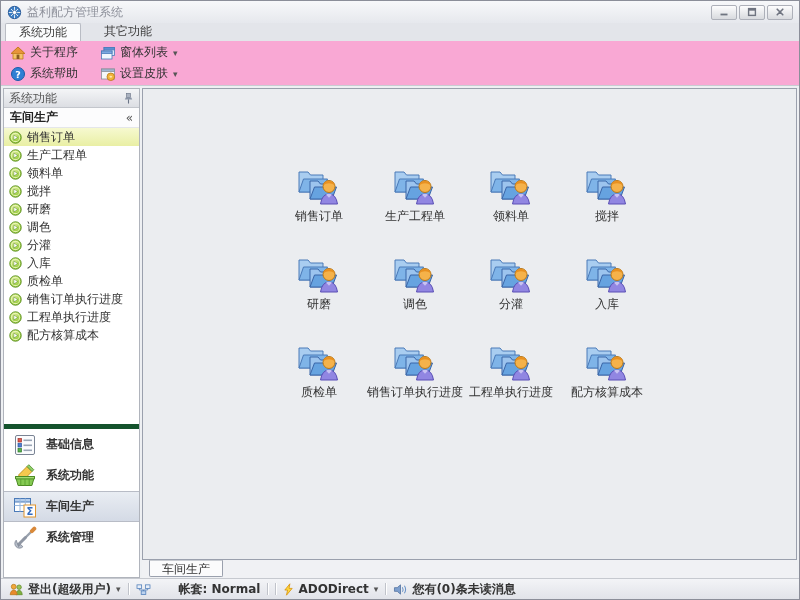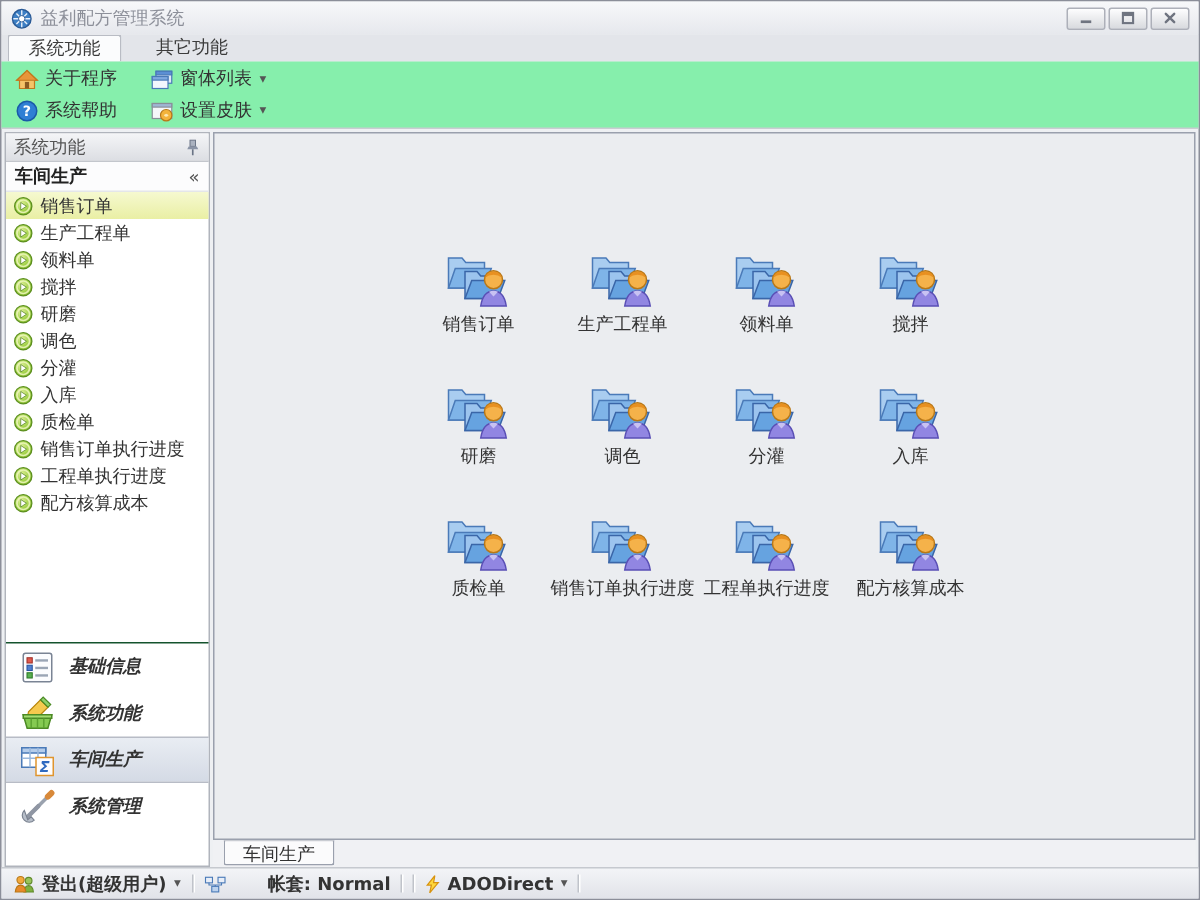--- a/index.html
+++ b/index.html
@@ -17,21 +17,21 @@
   .wbtn { width:26px; height:15px; border:1px solid #adb0b9; border-radius:2px;
     background:linear-gradient(#fdfdfe,#d8dade); display:flex; align-items:center; justify-content:center; cursor:pointer; }
   .wbtn svg { width:10px; height:10px; }
 
   
   .tabrow { height:18px; flex:0 0 18px; background:#e3e5ea; display:flex; align-items:flex-end; padding-left:4px;gap:10px; }
   .rtab { height:18px; line-height:17px; padding:0 13px; color:#3c3c3c; cursor:pointer; }
   .rtab.active { background:#fbfcfd; border:1px solid #b9bcc4; border-bottom:none; border-radius:2px 2px 0 0; }
 
   
-  .toolbar { flex:0 0 44px; background:#86efac; border-bottom:1px solid #c9ccd2; padding:1px 4px; }
+  .toolbar { flex:0 0 44px; background:#f9a8d4; border-bottom:1px solid #c9ccd2; padding:1px 4px; }
   .tb-row { height:21px; display:flex; align-items:center; gap:12px; }
   .tbtn { display:inline-flex; align-items:center; gap:4px; padding:1px 5px; cursor:pointer; border-radius:2px; }
   .tbtn svg { width:16px; height:16px; }
   .caret { font-size:9px; color:#555; margin-left:1px; }
 
   
   .content { flex:1 1 auto; display:flex; padding:2px 2px 0 2px; gap:2px; min-height:0; }
 
   
   .sidebar { flex:0 0 137px; background:#ffffff; border:1px solid #b0b4bc; display:flex; flex-direction:column; min-height:0; }
@@ -39,21 +39,21 @@
     display:flex; align-items:center; padding:0 5px; color:#555; }
   .sb-header svg { width:11px; height:13px; margin-left:auto; cursor:pointer; }
   .sb-group { flex:0 0 20px; background:#fcfcfd; display:flex; align-items:center; padding:0 6px;
     font-weight:bold; color:#222; border-bottom:1px solid #e4e6ea; }
   .sb-group .collapse { margin-left:auto; color:#555; font-weight:normal; cursor:pointer; }
   .sb-list { flex:0 0 auto; }
   .sb-item { height:18px; display:flex; align-items:center; gap:5px; padding-left:5px; cursor:pointer; white-space:nowrap; }
   .sb-item svg { width:13px; height:13px; flex:0 0 13px; }
   .sb-item.sel { background:linear-gradient(#f6f9d0,#e9efa4); }
   .sb-spacer { flex:1 1 auto; }
-  .sb-nav { flex:0 0 auto; border-top:1px solid #14532d; margin-bottom:24px;font-style:italic; }
+  .sb-nav { flex:0 0 auto; border-top:5px solid #14532d; margin-bottom:24px; }
   .nav-btn { height:31px; display:flex; align-items:center; gap:9px; padding-left:9px; cursor:pointer;
     font-weight:bold; color:#333; }
   .nav-btn svg { width:24px; height:24px; }
   .nav-btn.sel { background:linear-gradient(#e9edf3,#d4dae5); border-top:1px solid #b8bcc6; border-bottom:1px solid #b8bcc6; }
 
   
   .main { flex:1 1 auto; display:flex; flex-direction:column; min-width:0; }
   .main-panel { flex:1 1 auto; background:#ebedf0; border:1px solid #9aa0ad; position:relative; }
   .icon-grid { position:absolute; left:128px; top:76px; display:grid;
     grid-template-columns:repeat(4,96px); row-gap:28px; justify-items:center; }
@@ -470,15 +470,21 @@
     <div class="ssep"></div>
     <div class="ssep"></div>
     <div class="sgroup">
       <svg style="width:11px;height:13px">
           <use href="#sym-bolt"></use>
         </svg>
       <span>ADODirect</span>
       <span class="caret">▾</span>
     </div>
     <div class="ssep"></div>
+    <div class="sgroup">
+      <svg>
+          <use href="#sym-speaker"></use>
+        </svg>
+      <span>您有(0)条未读消息</span>
+    </div>
   </div>
 
 </div>
 
 </body></html>

